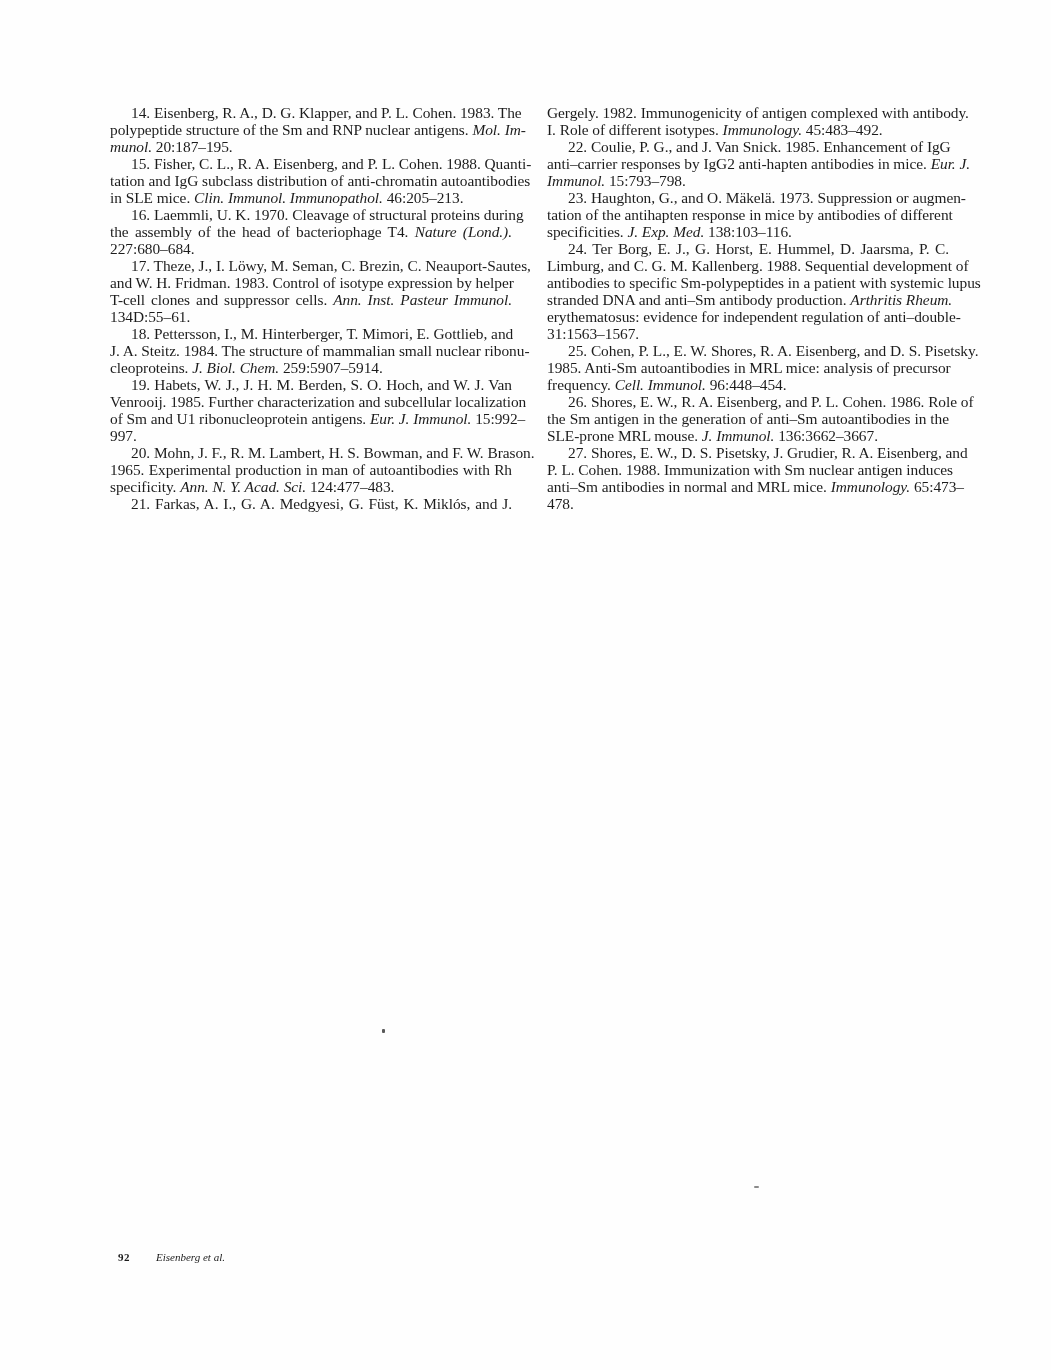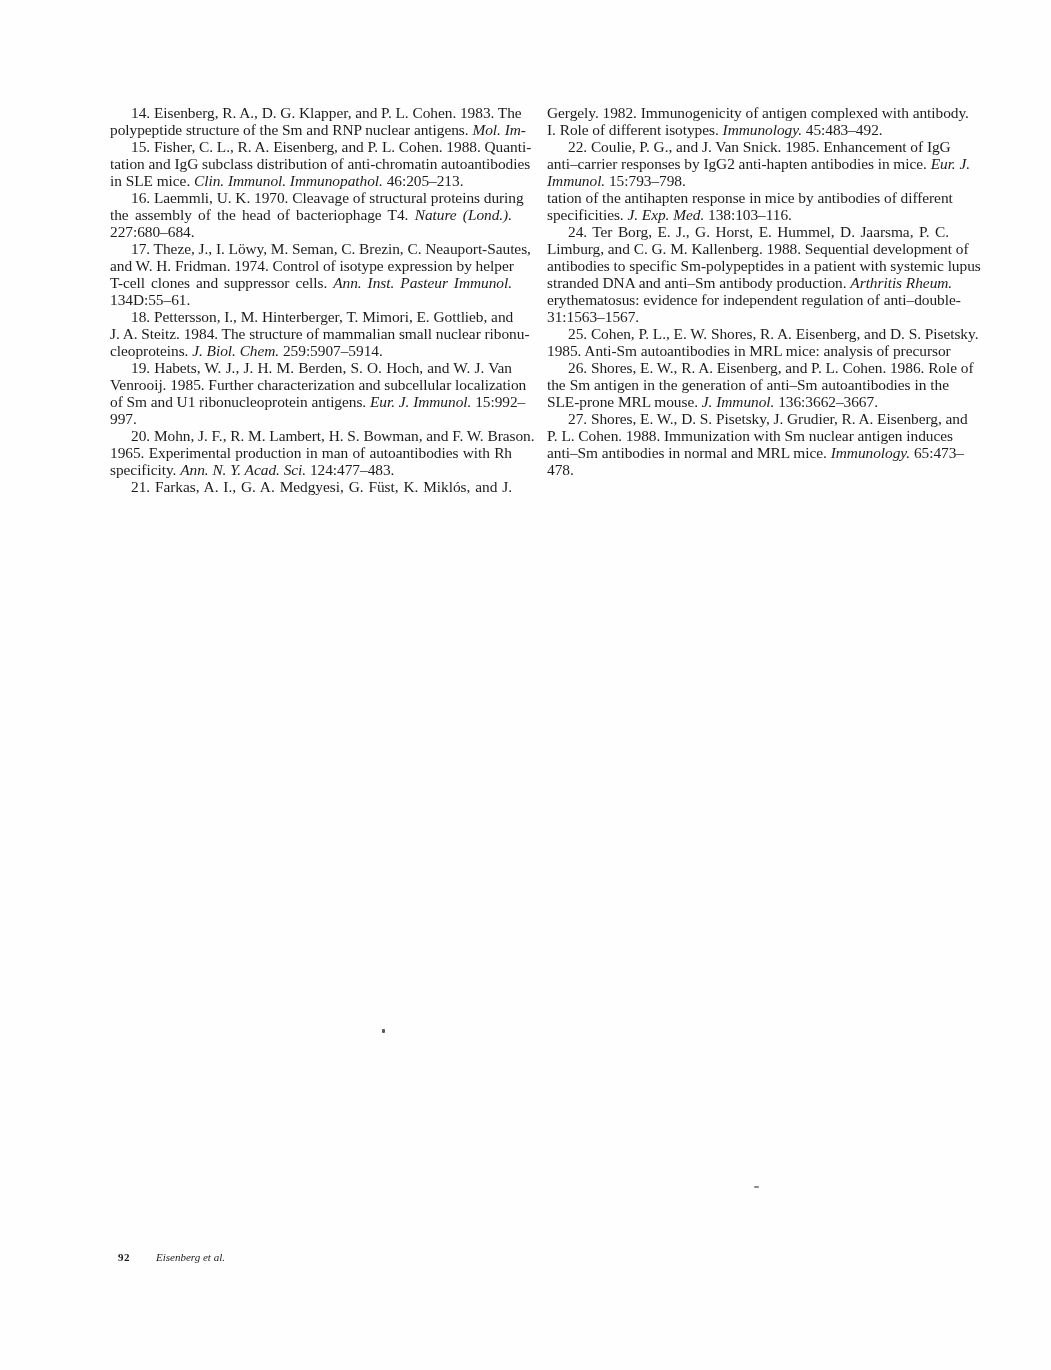--- a/index.html
+++ b/index.html
@@ -56,34 +56,35 @@
 </head>
 <body>
 
 <div class="page">
 
   <div class="ref-columns">
     <div class="col" id="col-left">
         <div class="para">
           <div class="line first"><span>14. Eisenberg, R. A., D. G. Klapper, and P. L. Cohen. 1983. The</span></div>
           <div class="line"><span>polypeptide structure of the Sm and RNP nuclear antigens. </span><span class="it">Mol. Im-</span></div>
+          <div class="line end"><span class="it">munol.</span><span> 20:187–195.</span></div>
         </div>
         <div class="para">
           <div class="line first"><span>15. Fisher, C. L., R. A. Eisenberg, and P. L. Cohen. 1988. Quanti-</span></div>
           <div class="line"><span>tation and IgG subclass distribution of anti-chromatin autoantibodies</span></div>
           <div class="line end"><span>in SLE mice. </span><span class="it">Clin. Immunol. Immunopathol.</span><span> 46:205–213.</span></div>
         </div>
         <div class="para">
           <div class="line first"><span>16. Laemmli, U. K. 1970. Cleavage of structural proteins during</span></div>
           <div class="line"><span>the assembly of the head of bacteriophage T4. </span><span class="it">Nature (Lond.).</span></div>
           <div class="line end"><span>227:680–684.</span></div>
         </div>
         <div class="para">
           <div class="line first"><span>17. Theze, J., I. Löwy, M. Seman, C. Brezin, C. Neauport-Sautes,</span></div>
-          <div class="line"><span>and W. H. Fridman. 1974. Control of isotype expression by helper</span></div>
+          <div class="line"><span>and W. H. Fridman. 1983. Control of isotype expression by helper</span></div>
           <div class="line"><span>T-cell clones and suppressor cells. </span><span class="it">Ann. Inst. Pasteur Immunol.</span></div>
           <div class="line end"><span>134D:55–61.</span></div>
         </div>
         <div class="para">
           <div class="line first"><span>18. Pettersson, I., M. Hinterberger, T. Mimori, E. Gottlieb, and</span></div>
           <div class="line"><span>J. A. Steitz. 1984. The structure of mammalian small nuclear ribonu-</span></div>
           <div class="line end"><span>cleoproteins. </span><span class="it">J. Biol. Chem.</span><span> 259:5907–5914.</span></div>
         </div>
         <div class="para">
           <div class="line first"><span>19. Habets, W. J., J. H. M. Berden, S. O. Hoch, and W. J. Van</span></div>
@@ -104,34 +105,36 @@
         <div class="para">
           <div class="line"><span>Gergely. 1982. Immunogenicity of antigen complexed with antibody.</span></div>
           <div class="line end"><span>I. Role of different isotypes. </span><span class="it">Immunology.</span><span> 45:483–492.</span></div>
         </div>
         <div class="para">
           <div class="line first"><span>22. Coulie, P. G., and J. Van Snick. 1985. Enhancement of IgG</span></div>
           <div class="line"><span>anti–carrier responses by IgG2 anti-hapten antibodies in mice. </span><span class="it">Eur. J.</span></div>
           <div class="line end"><span class="it">Immunol.</span><span> 15:793–798.</span></div>
         </div>
         <div class="para">
+          <div class="line first"><span>23. Haughton, G., and O. Mäkelä. 1973. Suppression or augmen-</span></div>
           <div class="line"><span>tation of the antihapten response in mice by antibodies of different</span></div>
           <div class="line end"><span>specificities. </span><span class="it">J. Exp. Med.</span><span> 138:103–116.</span></div>
         </div>
         <div class="para">
           <div class="line first"><span>24. Ter Borg, E. J., G. Horst, E. Hummel, D. Jaarsma, P. C.</span></div>
           <div class="line"><span>Limburg, and C. G. M. Kallenberg. 1988. Sequential development of</span></div>
           <div class="line"><span>antibodies to specific Sm-polypeptides in a patient with systemic lupus</span></div>
           <div class="line"><span>stranded DNA and anti–Sm antibody production. </span><span class="it">Arthritis Rheum.</span></div>
           <div class="line"><span>erythematosus: evidence for independent regulation of anti–double-</span></div>
           <div class="line end"><span>31:1563–1567.</span></div>
         </div>
         <div class="para">
           <div class="line first"><span>25. Cohen, P. L., E. W. Shores, R. A. Eisenberg, and D. S. Pisetsky.</span></div>
           <div class="line"><span>1985. Anti-Sm autoantibodies in MRL mice: analysis of precursor</span></div>
+          <div class="line end"><span>frequency. </span><span class="it">Cell. Immunol.</span><span> 96:448–454.</span></div>
         </div>
         <div class="para">
           <div class="line first"><span>26. Shores, E. W., R. A. Eisenberg, and P. L. Cohen. 1986. Role of</span></div>
           <div class="line"><span>the Sm antigen in the generation of anti–Sm autoantibodies in the</span></div>
           <div class="line end"><span>SLE-prone MRL mouse. </span><span class="it">J. Immunol.</span><span> 136:3662–3667.</span></div>
         </div>
         <div class="para">
           <div class="line first"><span>27. Shores, E. W., D. S. Pisetsky, J. Grudier, R. A. Eisenberg, and</span></div>
           <div class="line"><span>P. L. Cohen. 1988. Immunization with Sm nuclear antigen induces</span></div>
           <div class="line"><span>anti–Sm antibodies in normal and MRL mice. </span><span class="it">Immunology.</span><span> 65:473–</span></div>

